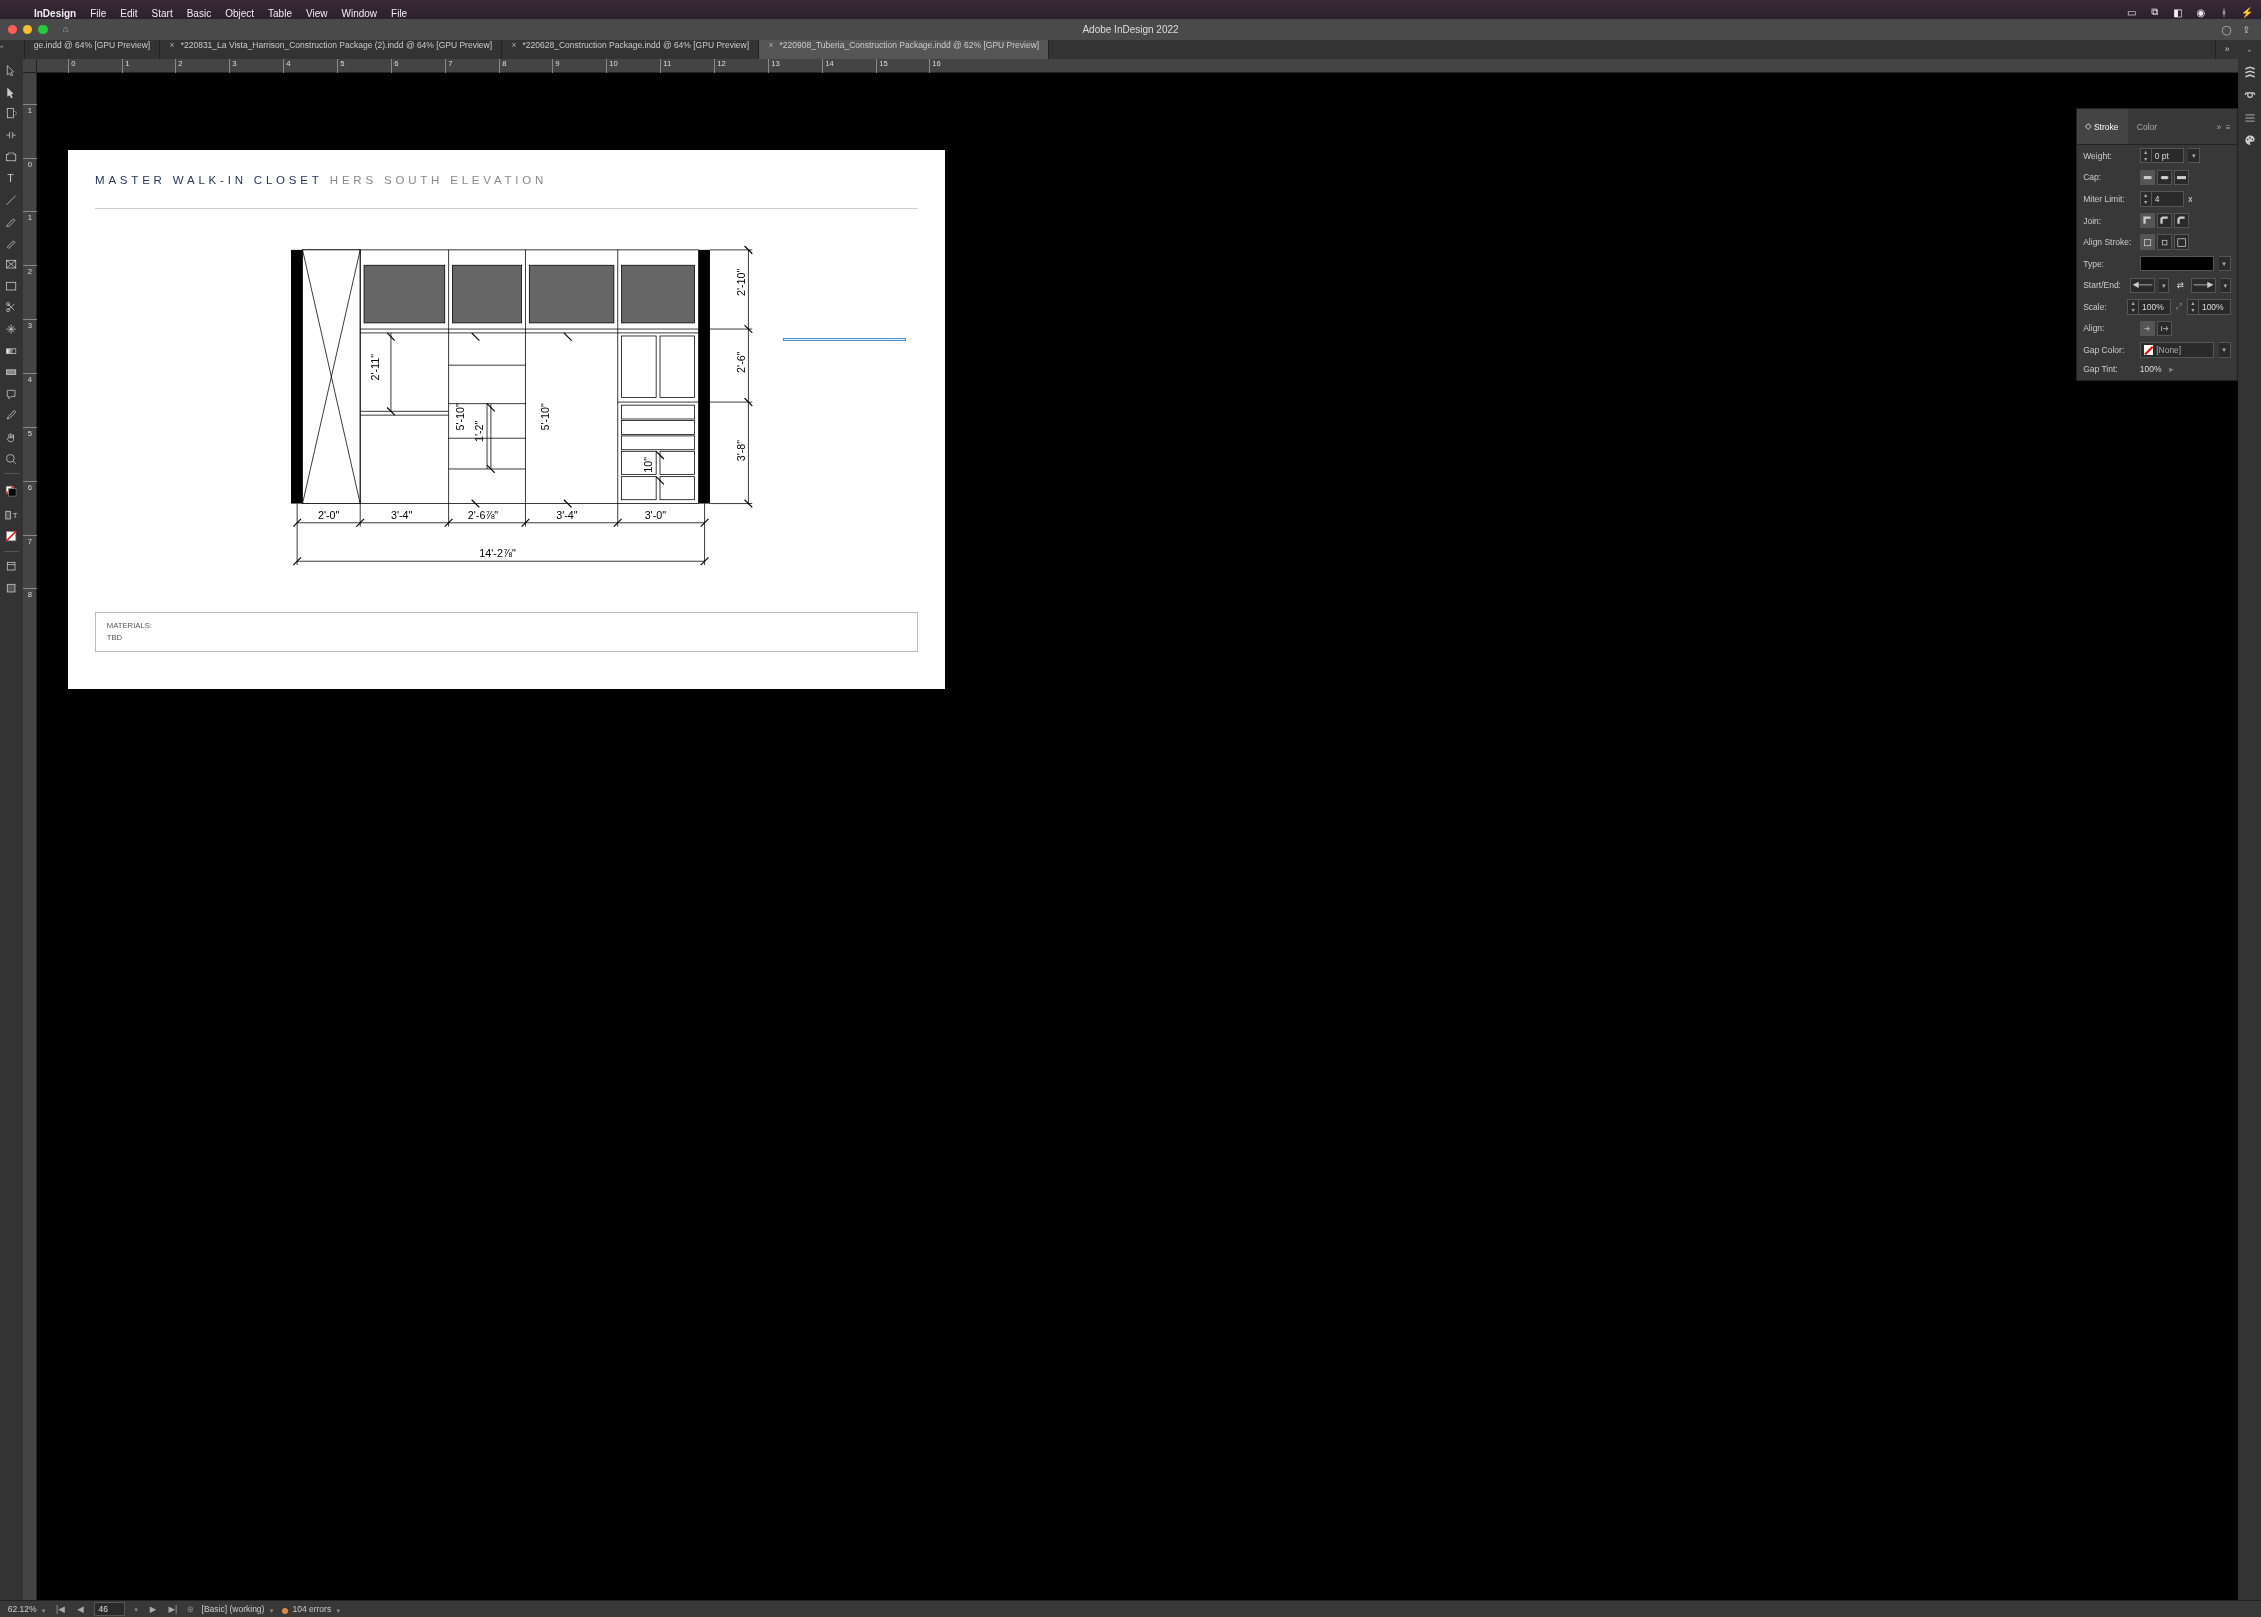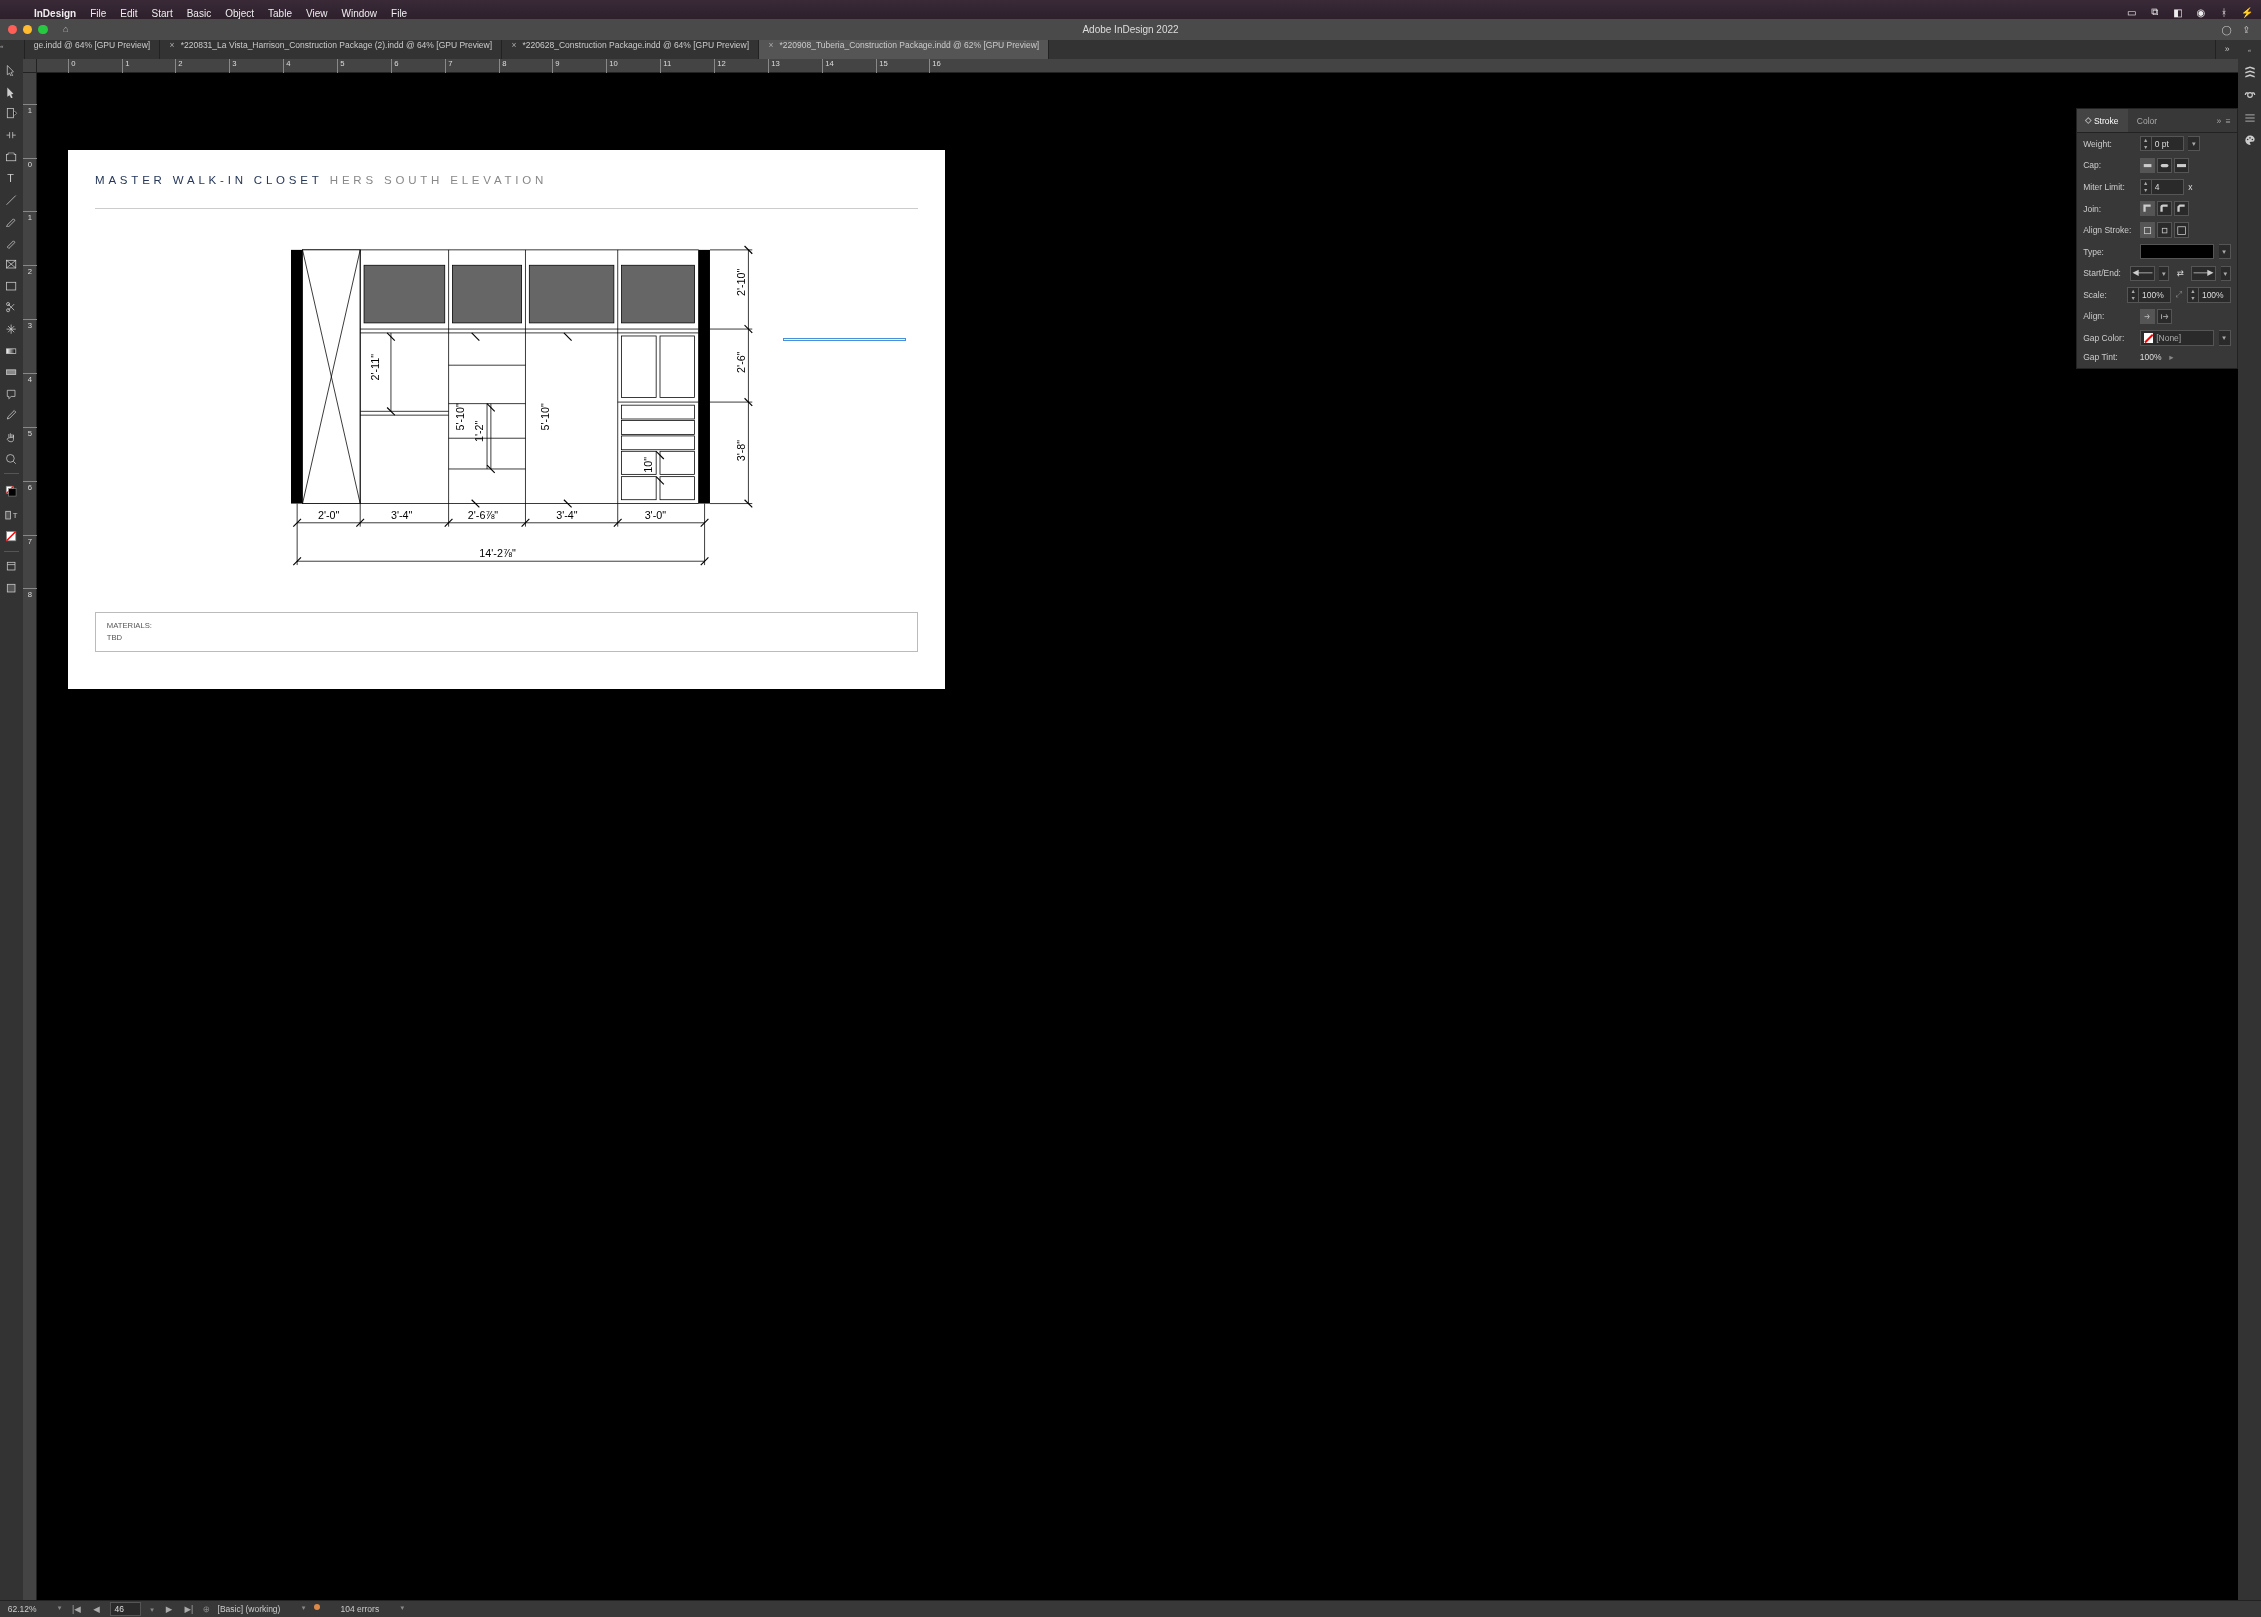--- a/index.html
+++ b/index.html
@@ -59,21 +59,21 @@
 
 
 .selection{position:absolute;top:265px;left:746px;width:123px;height:3.1px;border:0.8px solid #4a90d9;background:rgba(74,144,217,.1)}
 
 
 .right-dock{width:23px;background:#333;display:flex;flex-direction:column;align-items:center;padding-top:6.2px;gap:9.2px}
 .right-dock .ico{width:14px;height:14px;color:#ccc;cursor:pointer}
 
 
 .stroke-panel{position:absolute;top:108px;right:23px;width:162px;background:#383838;border:0.8px solid #222;font-size:8.5px;color:#ddd;z-index:10}
-.panel-tabs{display:flex;height:24px;align-items:center;border-bottom:0.8px solid #222}
+.panel-tabs{display:flex;height:36px;align-items:center;border-bottom:0.8px solid #222}
 .panel-tab{padding:0 9.2px;height:100%;display:flex;align-items:center;cursor:pointer;color:#aaa}
 .panel-tab.active{background:#444;color:#fff}
 .panel-tab .diamond{width:4.6px;height:4.6px;transform:rotate(45deg);border:0.8px solid #aaa;margin-right:3.1px}
 .panel-menu{margin-left:auto;display:flex;gap:4.6px;padding-right:6.2px;color:#aaa}
 .panel-row{display:flex;align-items:center;padding:3.1px 6.2px;gap:4.6px}
 .panel-row label{width:52px;text-align:left;color:#ccc;font-size:8.5px}
 .num-input{display:flex;align-items:center;background:#2a2a2a;border:0.8px solid #555;height:15.4px}
 .num-input .spin{width:10.8px;display:flex;flex-direction:column;font-size:5.4px;color:#aaa;border-right:0.8px solid #555}
 .num-input .spin span{height:7px;text-align:center;line-height:7px;cursor:pointer}
 .num-input input{background:none;border:none;color:#ddd;width:31px;padding:0 3.1px;font-size:8.5px;outline:none}
@@ -82,21 +82,21 @@
 .btn-icon{width:15.4px;height:15.4px;background:#2a2a2a;border:0.8px solid #555;display:flex;align-items:center;justify-content:center;cursor:pointer}
 .btn-icon.active{background:#555}
 .type-swatch{flex:1;height:15.4px;background:#000;border:0.8px solid #555}
 .arrow-swatch{width:29px;height:15.4px;background:#2a2a2a;border:0.8px solid #555;display:flex;align-items:center;justify-content:center}
 .gap-swatch{flex:1;height:15.4px;background:#2a2a2a;border:0.8px solid #555;display:flex;align-items:center;padding:0 3.1px;gap:3.1px;color:#aaa}
 .none-sw{width:9.2px;height:9.2px;background:#fff;position:relative}
 .none-sw:after{content:"";position:absolute;top:-0.8px;left:3.8px;width:1.5px;height:10.8px;background:red;transform:rotate(45deg)}
 
 
 .status-bar{height:17px;background:#383838;display:flex;align-items:center;padding:0 7.7px;gap:7.7px;font-size:8.5px;color:#ccc;border-top:0.8px solid #222}
-.status-field{display:flex;align-items:flex-start;gap:20px}
+.status-field{display:flex;align-items:flex-end;gap:4px}
 .status-dd{font-size:6.2px;color:#888}
 .pager-btn{width:12.3px;text-align:center;cursor:pointer;color:#aaa}
 .page-input{background:#2a2a2a;border:0.8px solid #555;color:#ddd;width:31px;padding:0.8px 3.1px;font-size:8.5px}
 .err-dot{width:6.2px;height:6.2px;background:#d84;border-radius:50%}
 
 
 .drawing svg{overflow:visible}
 .wall{fill:#000}
 .cabinet{fill:#fff;stroke:#000;stroke-width:1}
 .glass{fill:#666;stroke:#000;stroke-width:1}

